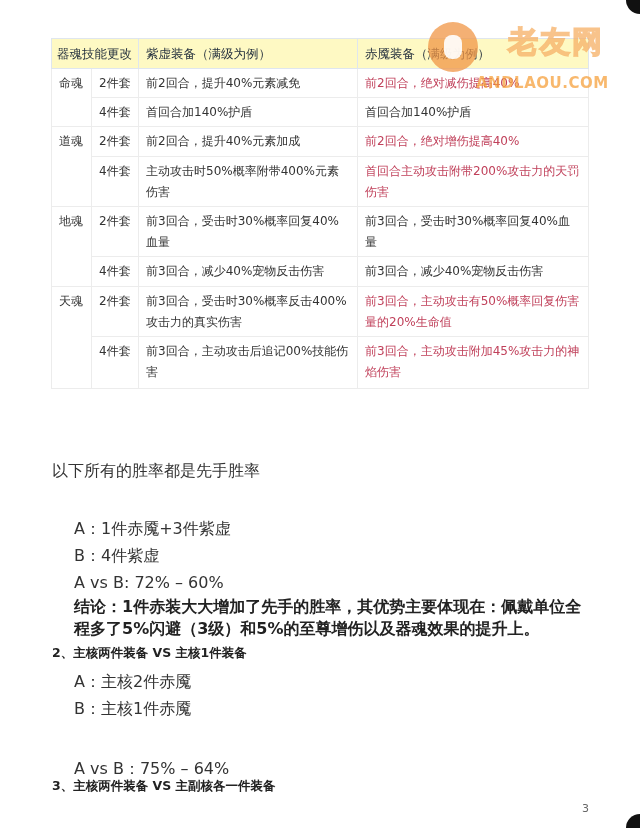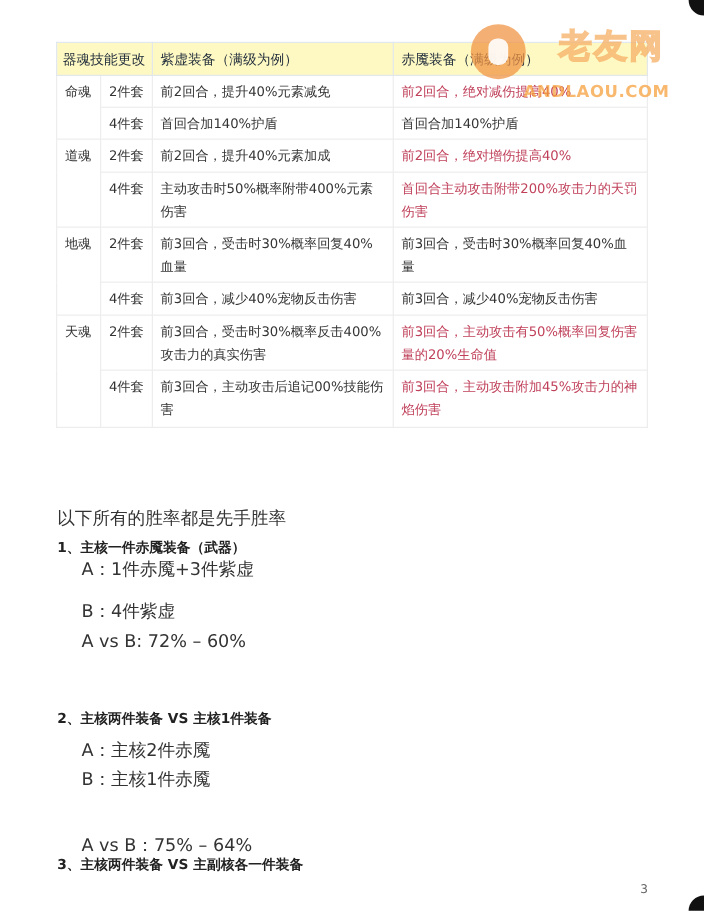--- a/index.html
+++ b/index.html
@@ -131,24 +131,24 @@
       <tr style="height:52px">
         <td class="set">4件套</td>
         <td>前3回合，主动攻击后追记00%技能伤害</td>
         <td class="red">前3回合，主动攻击附加45%攻击力的神焰伤害</td>
       </tr>
     </tbody>
   </table>
 
   <div class="txt" style="top:461px">以下所有的胜率都是先手胜率</div>
 
-  <div class="txt h3" style="top:490px">1、主核一件赤魇装备（武器）</div>
-  <div class="txt indent" style="top:508px">A：1件赤魇+3件紫虚</div>
+  <div class="txt indent" style="top:519px">A：1件赤魇+3件紫虚</div>
   <div class="txt indent" style="top:546px">B：4件紫虚</div>
   <div class="txt indent" style="top:573px">A vs B: 72% – 60%</div>
+  <div class="txt indent bold conclusion" style="top:596px">结论：1件赤装大大增加了先手的胜率，其优势主要体现在：佩戴单位全程多了5%闪避（3级）和5%的至尊增伤以及器魂效果的提升上。</div>
 
   <div class="txt h3" style="top:645px">2、主核两件装备 VS 主核1件装备</div>
   <div class="txt indent" style="top:672px">A：主核2件赤魇</div>
   <div class="txt indent" style="top:699px">B：主核1件赤魇</div>
   <div class="txt indent" style="top:759px">A vs B：75% – 64%</div>
 
   <div class="txt h3" style="top:778px">3、主核两件装备 VS 主副核各一件装备</div>
 
   <div class="page-num">3</div>
 

